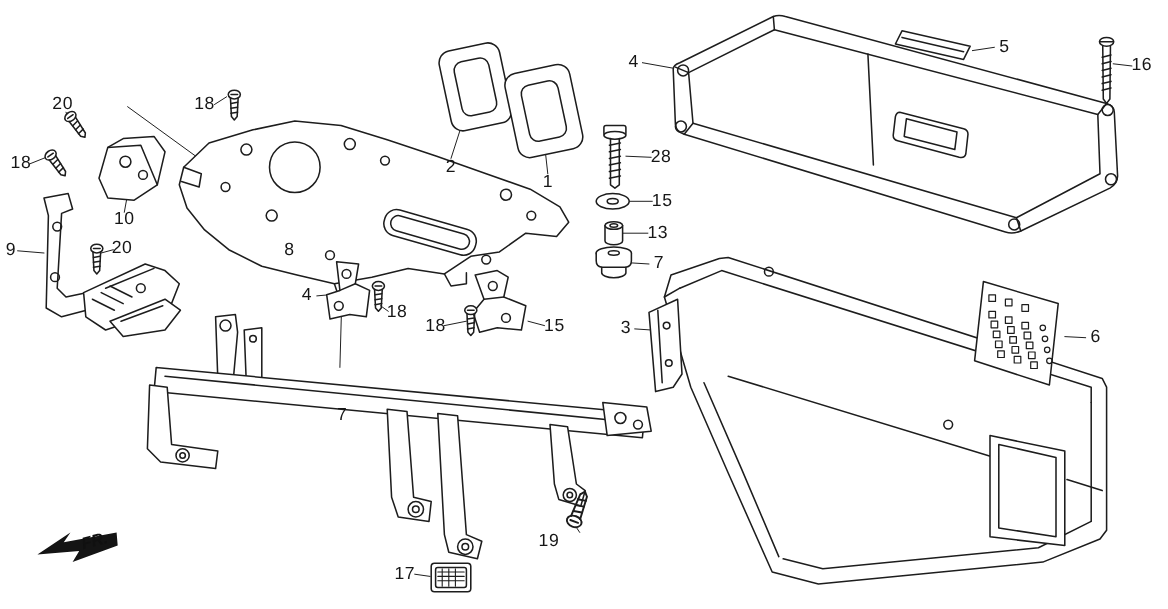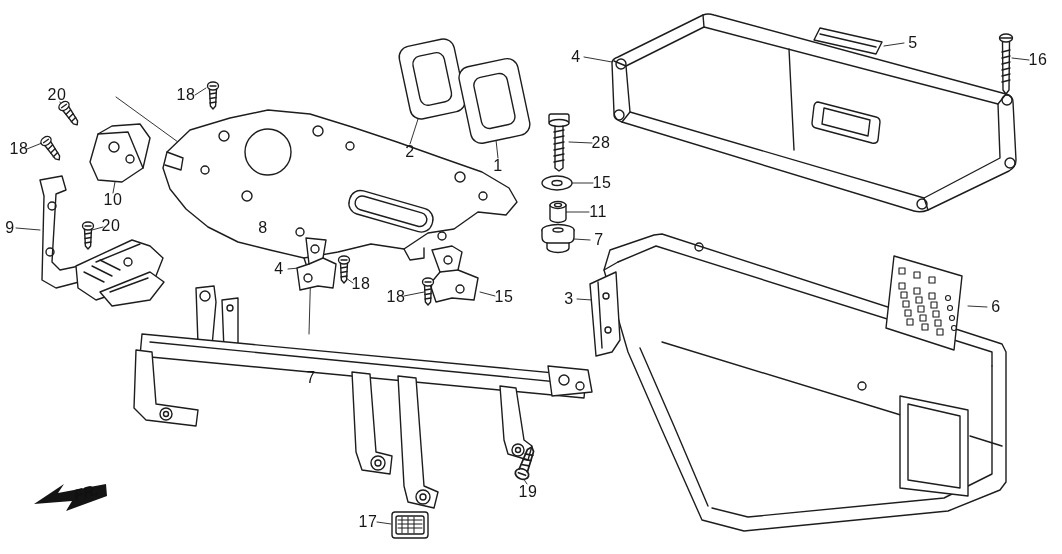--- a/index.html
+++ b/index.html
@@ -298,27 +298,27 @@
 <div class="callout" style="left:10px;top:228px">9</div>
 <div class="callout" style="left:111px;top:226px">20</div>
 <div class="callout" style="left:263px;top:228px">8</div>
 <div class="callout" style="left:410px;top:152px">2</div>
 <div class="callout" style="left:498px;top:166px">1</div>
 <div class="callout" style="left:576px;top:57px">4</div>
 <div class="callout" style="left:913px;top:43px">5</div>
 <div class="callout" style="left:1038px;top:60px">16</div>
 <div class="callout" style="left:601px;top:143px">28</div>
 <div class="callout" style="left:602px;top:183px">15</div>
-<div class="callout" style="left:598px;top:212px">11</div>
+<div class="callout" style="left:598px;top:212px">13</div>
 <div class="callout" style="left:599px;top:240px">7</div>
 <div class="callout" style="left:279px;top:269px">4</div>
 <div class="callout" style="left:361px;top:284px">18</div>
 <div class="callout" style="left:396px;top:297px">18</div>
 <div class="callout" style="left:504px;top:297px">15</div>
 <div class="callout" style="left:569px;top:299px">3</div>
 <div class="callout" style="left:996px;top:307px">6</div>
 <div class="callout" style="left:311px;top:378px">7</div>
-<div class="callout" style="left:528px;top:492px">19</div>
+<div class="callout" style="left:499px;top:492px">19</div>
 <div class="callout" style="left:368px;top:522px">17</div>
 
 <div class="fr" style="left:86px;top:492px">FR.</div>
 
 </div>
 
 </body></html>

